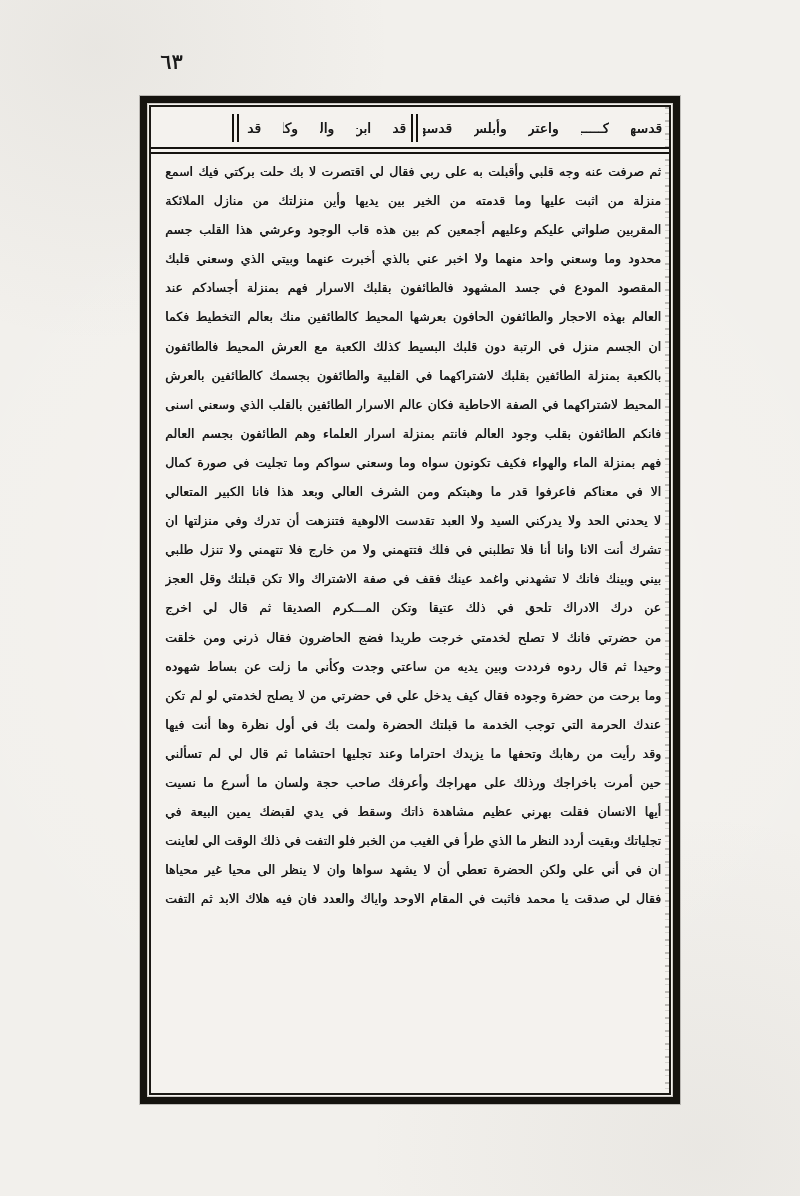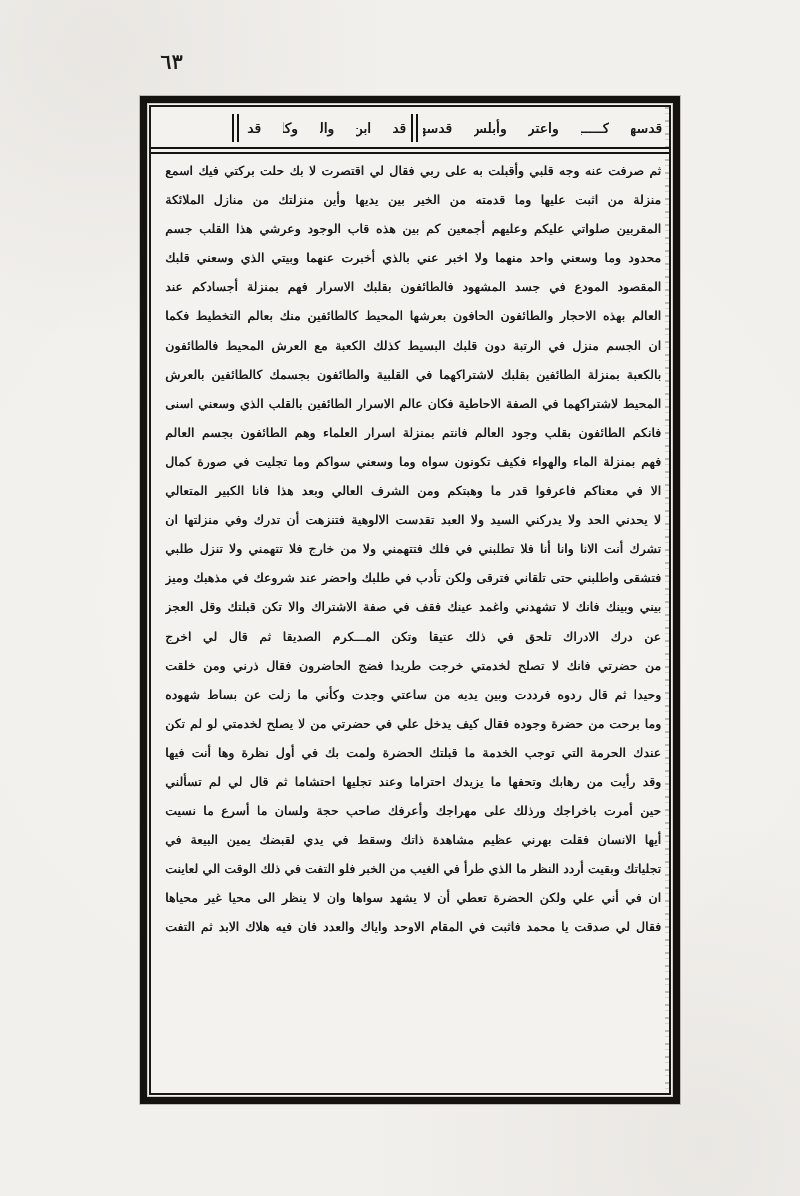--- a/index.html
+++ b/index.html
@@ -52,21 +52,21 @@
   .verse-col.second{width:162px;border-left:7px double #15130f;padding:0 5px;}
   .verse-spacer{flex:1;}
   .verse-line{
     height:28px;line-height:28px;
     font-size:14px;overflow:hidden;
     text-align:justify;text-align-last:justify;
     text-shadow:.5px 0 0 #1a1a1a;
     white-space:normal;
   }
   .prose{
-    flex:1;direction:rtl;padding:3px 8px 0 14px;font-family:Liberation Serif, serif;
+    flex:1;direction:rtl;padding:3px 8px 0 14px;
   }
   .prose-line{
     height:29.1px;line-height:29.1px;
     font-size:12.5px;letter-spacing:-.2px;
     overflow:hidden;
     text-align:justify;text-align-last:justify;
     text-shadow:.45px 0 0 #191919;
   }
 </style>
 </head>
@@ -103,21 +103,20 @@
       <div class="prose-line">المقصود المودع في جسد المشهود فالطائفون بقلبك الاسرار فهم بمنزلة أجسادكم عند</div>
       <div class="prose-line">العالم بهذه الاحجار والطائفون الحافون بعرشها المحيط كالطائفين منك بعالم التخطيط فكما</div>
       <div class="prose-line">ان الجسم منزل في الرتبة دون قلبك البسيط كذلك الكعبة مع العرش المحيط فالطائفون</div>
       <div class="prose-line">بالكعبة بمنزلة الطائفين بقلبك لاشتراكهما في القلبية والطائفون بجسمك كالطائفين بالعرش</div>
       <div class="prose-line">المحيط لاشتراكهما في الصفة الاحاطية فكان عالم الاسرار الطائفين بالقلب الذي وسعني اسنى</div>
       <div class="prose-line">فانكم الطائفون بقلب وجود العالم فانتم بمنزلة اسرار العلماء وهم الطائفون بجسم العالم</div>
       <div class="prose-line">فهم بمنزلة الماء والهواء فكيف تكونون سواه وما وسعني سواكم وما تجليت في صورة كمال</div>
       <div class="prose-line">الا في معناكم فاعرفوا قدر ما وهبتكم ومن الشرف العالي وبعد هذا فانا الكبير المتعالي</div>
       <div class="prose-line">لا يحدني الحد ولا يدركني السيد ولا العبد تقدست الالوهية فتنزهت أن تدرك وفي منزلتها ان</div>
       <div class="prose-line">تشرك أنت الانا وانا أنا فلا تطلبني في فلك فتتهمني ولا من خارج فلا تتهمني ولا تنزل طلبي</div>
-      <div class="prose-line">فتشقى واطلبني حتى تلقاني فترقى ولكن تأدب في طلبك واحضر عند شروعك في مذهبك وميز</div>
       <div class="prose-line">بيني وبينك فانك لا تشهدني واغمد عينك فقف في صفة الاشتراك والا تكن قبلتك وقل العجز</div>
       <div class="prose-line">عن درك الادراك تلحق في ذلك عتيقا وتكن المـــكرم الصديقا ثم قال لي اخرج</div>
       <div class="prose-line">من حضرتي فانك لا تصلح لخدمتي خرجت طريدا فضج الحاضرون فقال ذرني ومن خلقت</div>
       <div class="prose-line">وحيدا ثم قال ردوه فرددت وبين يديه من ساعتي وجدت وكأني ما زلت عن بساط شهوده</div>
       <div class="prose-line">وما برحت من حضرة وجوده فقال كيف يدخل علي في حضرتي من لا يصلح لخدمتي لو لم تكن</div>
       <div class="prose-line">عندك الحرمة التي توجب الخدمة ما قبلتك الحضرة ولمت بك في أول نظرة وها أنت فيها</div>
       <div class="prose-line">وقد رأيت من رهابك وتحفها ما يزيدك احتراما وعند تجليها احتشاما ثم قال لي لم تسألني</div>
       <div class="prose-line">حين أمرت باخراجك ورذلك على مهراجك وأعرفك صاحب حجة ولسان ما أسرع ما نسيت</div>
       <div class="prose-line">أيها الانسان فقلت بهرني عظيم مشاهدة ذاتك وسقط في يدي لقبضك يمين البيعة في</div>
       <div class="prose-line">تجلياتك وبقيت أردد النظر ما الذي طرأ في الغيب من الخبر فلو التفت في ذلك الوقت الي لعاينت</div>

